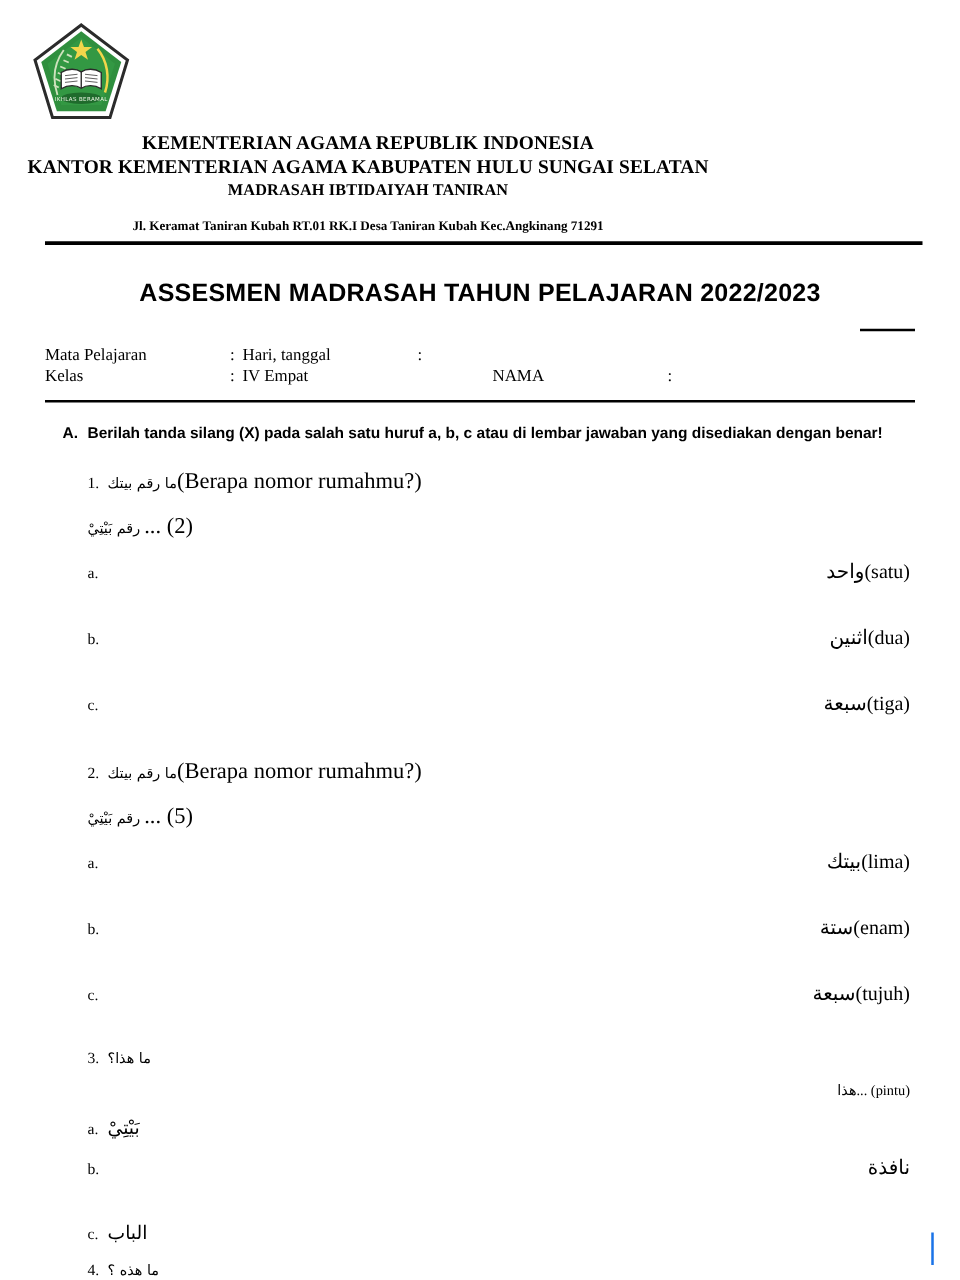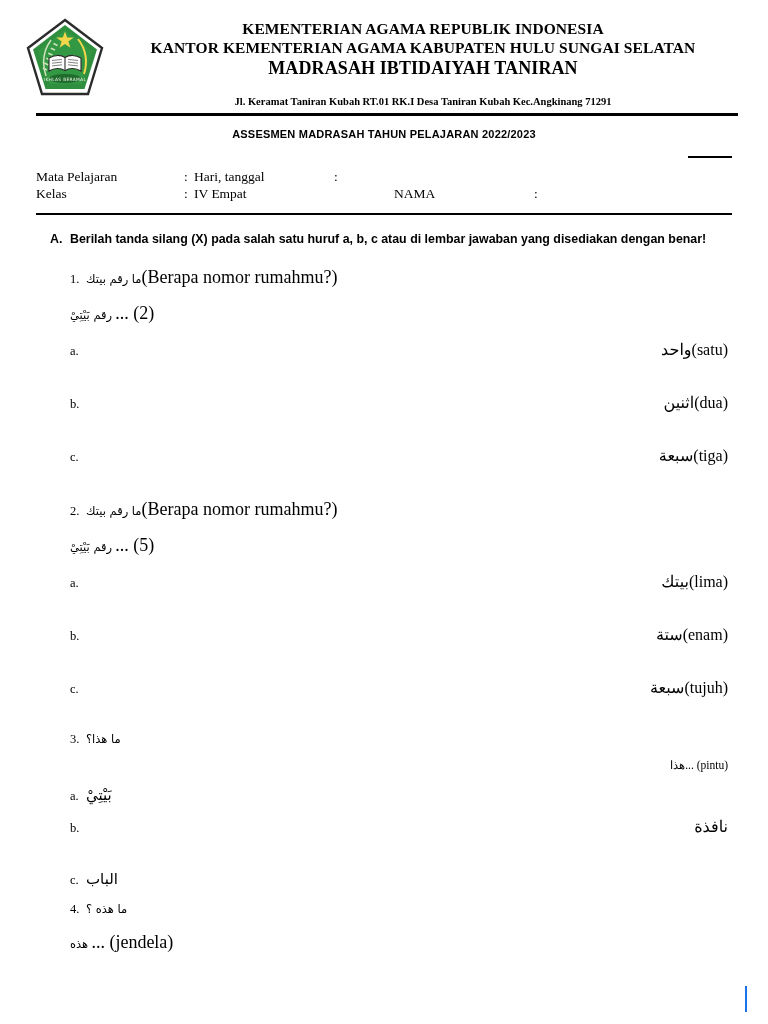--- a/index.html
+++ b/index.html
@@ -23,20 +23,21 @@
     position: relative;
     padding: 0;
     background: #fff;
   }
 
   
   .letterhead {
     display: flex;
     align-items: flex-start;
     padding: 14px 30px 0 22px;
+    flex-direction: column;
   }
   .logo-wrap {
     width: 86px;
     flex: 0 0 86px;
     display: flex;
     justify-content: center;
     align-items: flex-start;
     padding-top: 4px;
   }
   .logo-svg { display: block; }
@@ -49,43 +50,43 @@
   .head-line-1,
   .head-line-2,
   .head-line-3 {
     font-family: "Liberation Serif", serif;
     font-weight: bold;
     letter-spacing: 0.1px;
     line-height: 1.22;
   }
   .head-line-1 { font-size: 15.5px; }
   .head-line-2 { font-size: 15.5px; text-align: center; }
-  .head-line-3 { font-size: 18px; }
+  .head-line-3 { font-size: 13px; }
   .head-line-4 {
     font-family: "Liberation Serif", serif;
     font-weight: bold;
     font-size: 10.5px;
     line-height: 1.3;
     margin-top: 15px;
   }
 
   .rule-thick {
     height: 3px;
     background: #000;
     margin: 5px 30px 0 36px;
   }
 
   
   .doc-title {
     text-align: center;
     font-family: "Liberation Sans", sans-serif;
     font-weight: bold;
-    font-size: 11px;
+    font-size: 20px;
     letter-spacing: 0.2px;
-    margin-top: 12px;
+    margin-top: 28px;
   }
 
   
   .meta {
     position: relative;
     margin: 28px 36px 0 36px;
     font-family: "Liberation Serif", serif;
     font-size: 13.5px;
     line-height: 1.3;
   }

